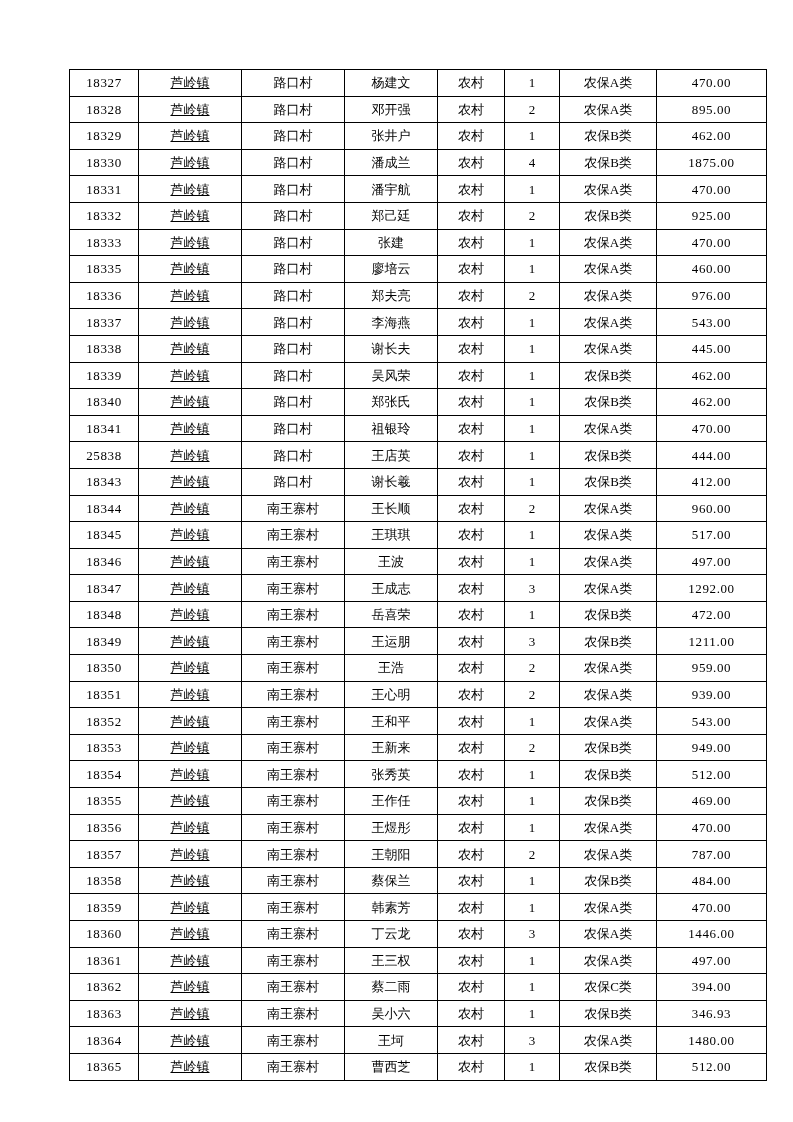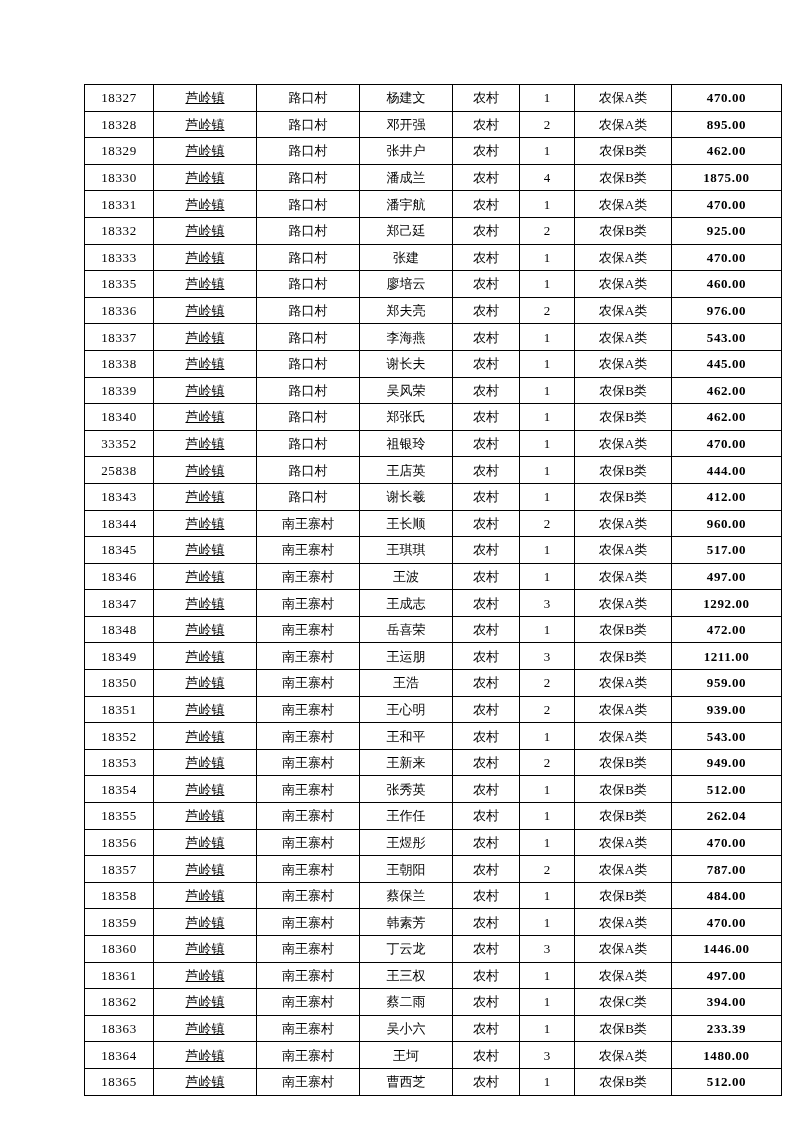--- a/index.html
+++ b/index.html
@@ -17,42 +17,42 @@
     position: relative;
     width: 793px;
     height: 1122px;
     box-sizing: border-box;
     padding: 68px 68px 0 68px;
   }
   table.data {
     border-collapse: collapse;
     width: 657px;
     table-layout: fixed;
-    margin: 16px;
+    margin: 1px;
   }
   table.data td {
     border: 1px solid #000000;
     height: 25.6px;
     padding: 0 2px;
     text-align: center;
     vertical-align: middle;
     font-size: 13px;
     line-height: 1;
     white-space: nowrap;
     overflow: hidden;
     font-family: "Liberation Serif", serif;
   }
   td.c-id      { width: 64px; }
   td.c-town    { width: 98px; text-decoration: underline; }
   td.c-village { width: 98px; }
   td.c-name    { width: 88px; }
   td.c-type    { width: 62px; }
   td.c-count   { width: 50px; }
   td.c-cat     { width: 92px; }
-  td.c-amount  { width: 105px; font-weight: bold; }
+  td.c-amount  { width: 105px; }
 
   td.c-id, td.c-amount {
     font-family: "Liberation Mono", monospace;
     font-size: 12.5px;
     letter-spacing: 0.6px;
   }
   td.c-count {
     font-family: "Liberation Mono", monospace;
     font-size: 12.5px;
   }
@@ -187,21 +187,21 @@
           <td class="c-id">18340</td>
           <td class="c-town">芦岭镇</td>
           <td class="c-village">路口村</td>
           <td class="c-name">郑张氏</td>
           <td class="c-type">农村</td>
           <td class="c-count">1</td>
           <td class="c-cat">农保B类</td>
           <td class="c-amount">462.00</td>
         </tr>
         <tr>
-          <td class="c-id">33352</td>
+          <td class="c-id">18341</td>
           <td class="c-town">芦岭镇</td>
           <td class="c-village">路口村</td>
           <td class="c-name">祖银玲</td>
           <td class="c-type">农村</td>
           <td class="c-count">1</td>
           <td class="c-cat">农保A类</td>
           <td class="c-amount">470.00</td>
         </tr>
         <tr>
           <td class="c-id">25838</td>
@@ -334,21 +334,21 @@
           <td class="c-amount">512.00</td>
         </tr>
         <tr>
           <td class="c-id">18355</td>
           <td class="c-town">芦岭镇</td>
           <td class="c-village">南王寨村</td>
           <td class="c-name">王作任</td>
           <td class="c-type">农村</td>
           <td class="c-count">1</td>
           <td class="c-cat">农保B类</td>
-          <td class="c-amount">262.04</td>
+          <td class="c-amount">469.00</td>
         </tr>
         <tr>
           <td class="c-id">18356</td>
           <td class="c-town">芦岭镇</td>
           <td class="c-village">南王寨村</td>
           <td class="c-name">王煜彤</td>
           <td class="c-type">农村</td>
           <td class="c-count">1</td>
           <td class="c-cat">农保A类</td>
           <td class="c-amount">470.00</td>
@@ -414,21 +414,21 @@
           <td class="c-amount">394.00</td>
         </tr>
         <tr>
           <td class="c-id">18363</td>
           <td class="c-town">芦岭镇</td>
           <td class="c-village">南王寨村</td>
           <td class="c-name">吴小六</td>
           <td class="c-type">农村</td>
           <td class="c-count">1</td>
           <td class="c-cat">农保B类</td>
-          <td class="c-amount">233.39</td>
+          <td class="c-amount">346.93</td>
         </tr>
         <tr>
           <td class="c-id">18364</td>
           <td class="c-town">芦岭镇</td>
           <td class="c-village">南王寨村</td>
           <td class="c-name">王坷</td>
           <td class="c-type">农村</td>
           <td class="c-count">3</td>
           <td class="c-cat">农保A类</td>
           <td class="c-amount">1480.00</td>

